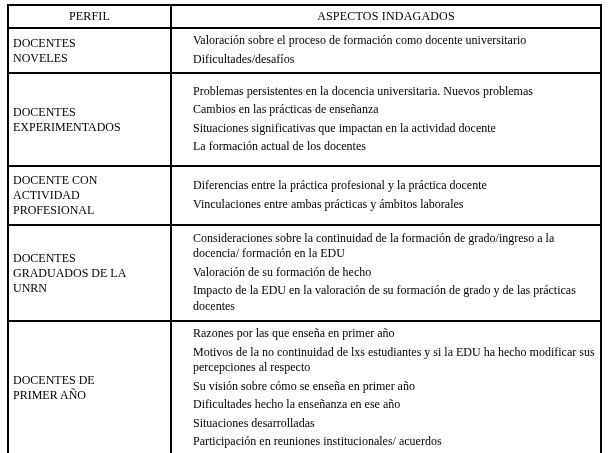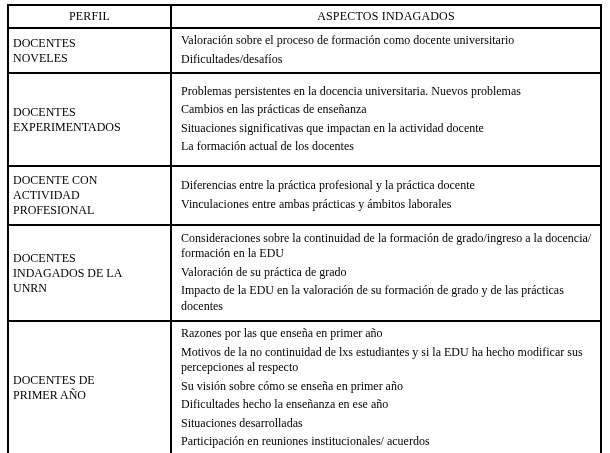--- a/index.html
+++ b/index.html
@@ -40,21 +40,21 @@
   tbody tr:nth-child(3) { height: 41px; }
   tbody tr:nth-child(4) { height: 96px; }
   tbody tr:nth-child(5) { height: 130px; }
   td.perfil {
     text-align: left;
     line-height: 15px;
     padding: 6px 4px;
   }
   td.aspectos {
     text-align: left;
-    padding: 2px 4px 2px 9px;
+    padding: 2px 4px 2px 21px;
   }
   td.aspectos p {
     margin: 2px 0 3px 0;
     line-height: 15.5px;
   }
 </style>
 </head>
 <body>
 
 <table class="main">
@@ -98,26 +98,26 @@
           <div>PROFESIONAL</div>
         </td>
         <td class="aspectos">
           <p>Diferencias entre la práctica profesional y la práctica docente</p>
           <p>Vinculaciones entre ambas prácticas y ámbitos laborales</p>
         </td>
       </tr>
       <tr>
         <td class="perfil">
           <div>DOCENTES</div>
-          <div>INDAGADOS DE LA</div>
+          <div>GRADUADOS DE LA</div>
           <div>UNRN</div>
         </td>
         <td class="aspectos">
           <p>Consideraciones sobre la continuidad de la formación de grado/ingreso a la docencia/ formación en la EDU</p>
-          <p>Valoración de su práctica de grado</p>
+          <p>Valoración de su formación de hecho</p>
           <p>Impacto de la EDU en la valoración de su formación de grado y de las prácticas docentes</p>
         </td>
       </tr>
       <tr>
         <td class="perfil">
           <div>DOCENTES DE</div>
           <div>PRIMER AÑO</div>
         </td>
         <td class="aspectos">
           <p>Razones por las que enseña en primer año</p>

